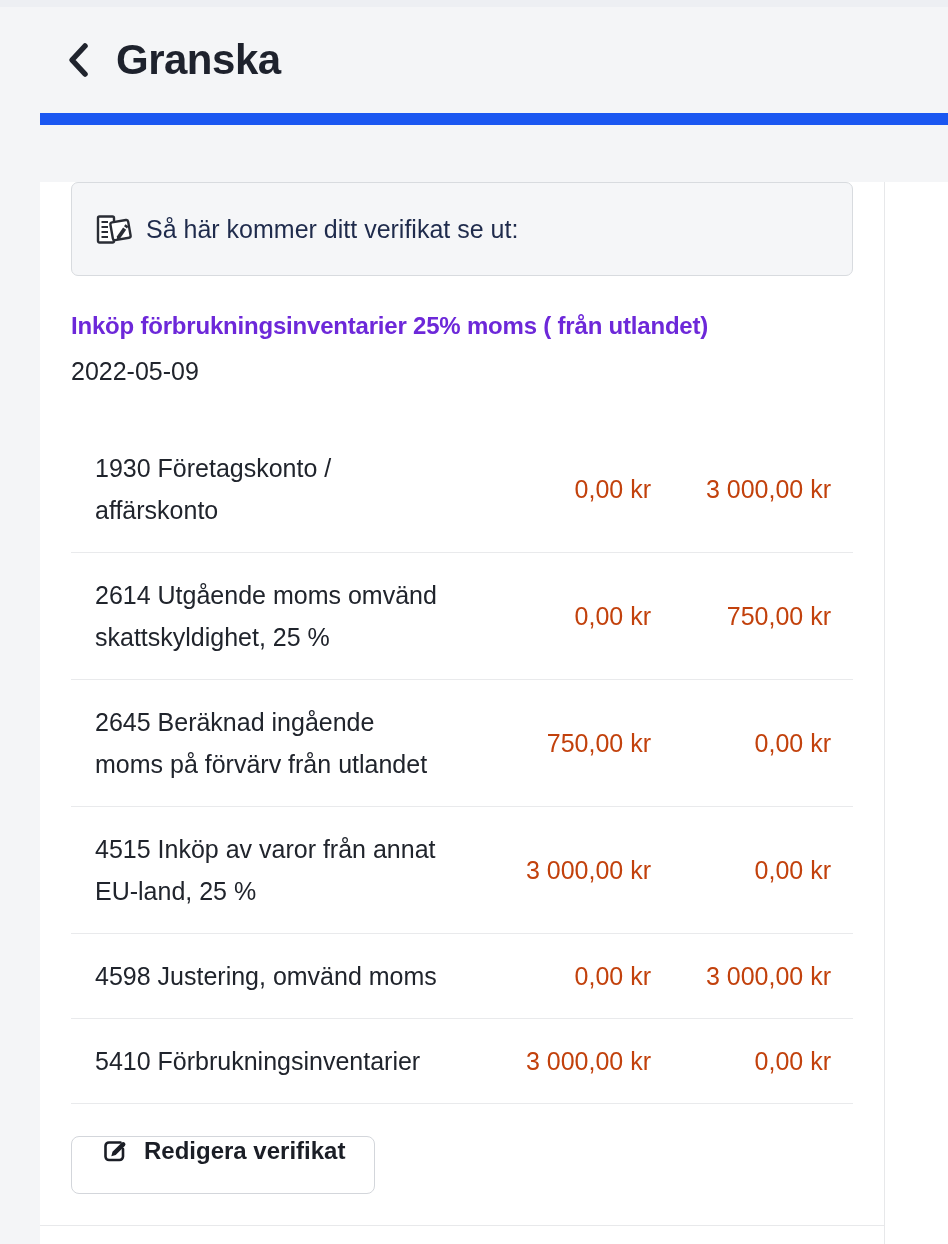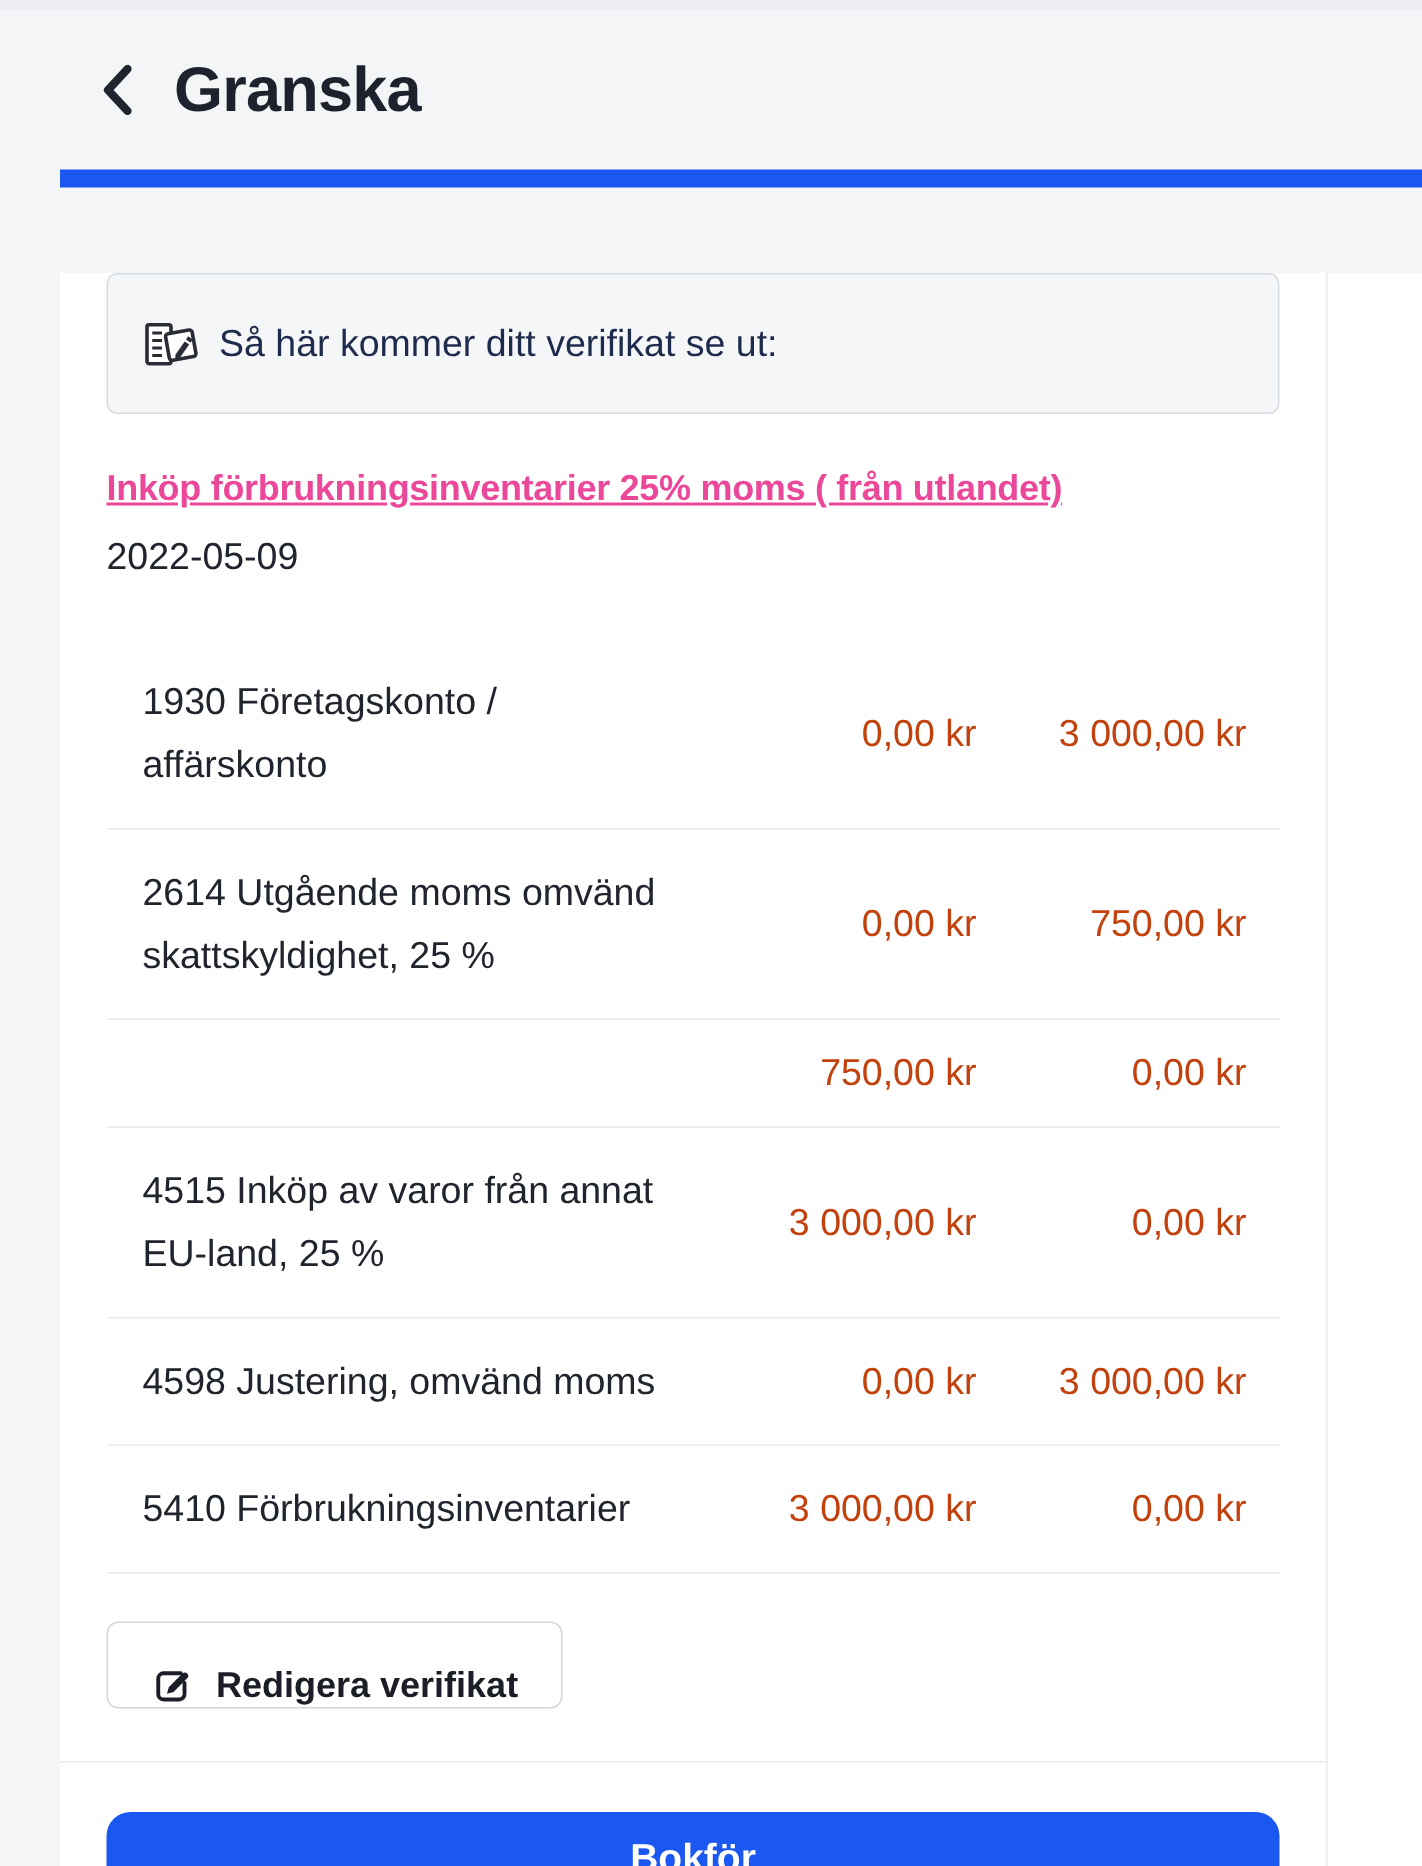--- a/index.html
+++ b/index.html
@@ -33,40 +33,40 @@
   .content{width:782px;margin-left:31px;}
   
   .info-banner{
     margin-top:57px;height:94px;box-sizing:border-box;
     background:#f5f6f8;border:1px solid #d8dbdf;border-radius:7px;
     display:flex;align-items:center;padding:0 24px;gap:13px;
   }
   .info-banner .txt{font-size:25px;color:#1f2b4c;}
   
   .voucher-title{
-    margin-top:36px;font-size:24px;font-weight:bold;color:#ec4899;letter-spacing:-0.2px;text-decoration:underline;
+    margin-top:36px;font-size:24px;font-weight:bold;color:#6d28d9;letter-spacing:-0.2px;
   }
   .voucher-date{margin-top:17px;font-size:25px;color:#20242c;}
   
   .vtable{margin-top:40px;}
   .vrow{
     display:flex;align-items:center;
     padding:21px 0;border-bottom:1px solid #e9eaec;
   }
   .acct{
     flex:1;max-width:400px;padding-left:24px;box-sizing:border-box;
     font-size:25px;line-height:42px;white-space:pre-line;color:#20242c;
   }
   .amt{font-size:25px;color:#c2410c;text-align:right;}
   .amt.debit{width:180px;margin-left:auto;}
   .amt.credit{width:180px;padding-right:22px;}
   
   .edit-btn{
     margin-top:32px;height:58px;box-sizing:border-box;
-    display:inline-flex;align-items:flex-end;gap:15px;padding:0 29px;
+    display:inline-flex;align-items:flex-start;gap:15px;padding:0 29px;
     background:#ffffff;border:1px solid #d3d6db;border-radius:8px;
     font-family:inherit;font-size:24px;font-weight:bold;color:#1b1e26;cursor:pointer;
   }
   
   .footer-divider{margin-top:31px;margin-left:-31px;width:845px;height:1px;background:#e8e9eb;}
   .submit-btn{
     margin-top:33px;width:782px;height:60px;border:none;border-radius:16px;
     font-family:inherit;font-size:26px;font-weight:bold;color:#ffffff;cursor:pointer;
     display:flex;align-items:center;justify-content:center;
   }
@@ -122,20 +122,22 @@
         <span class="amt debit">0,00 kr</span>
         <span class="amt credit">3 000,00 kr</span>
       </div>
       <div class="vrow">
         <span class="acct">2614 Utgående moms omvänd
 skattskyldighet, 25 %</span>
         <span class="amt debit">0,00 kr</span>
         <span class="amt credit">750,00 kr</span>
       </div>
       <div class="vrow">
+        <span class="acct">2645 Beräknad ingående
+moms på förvärv från utlandet</span>
         <span class="amt debit">750,00 kr</span>
         <span class="amt credit">0,00 kr</span>
       </div>
       <div class="vrow">
         <span class="acct">4515 Inköp av varor från annat
 EU-land, 25 %</span>
         <span class="amt debit">3 000,00 kr</span>
         <span class="amt credit">0,00 kr</span>
       </div>
       <div class="vrow">

